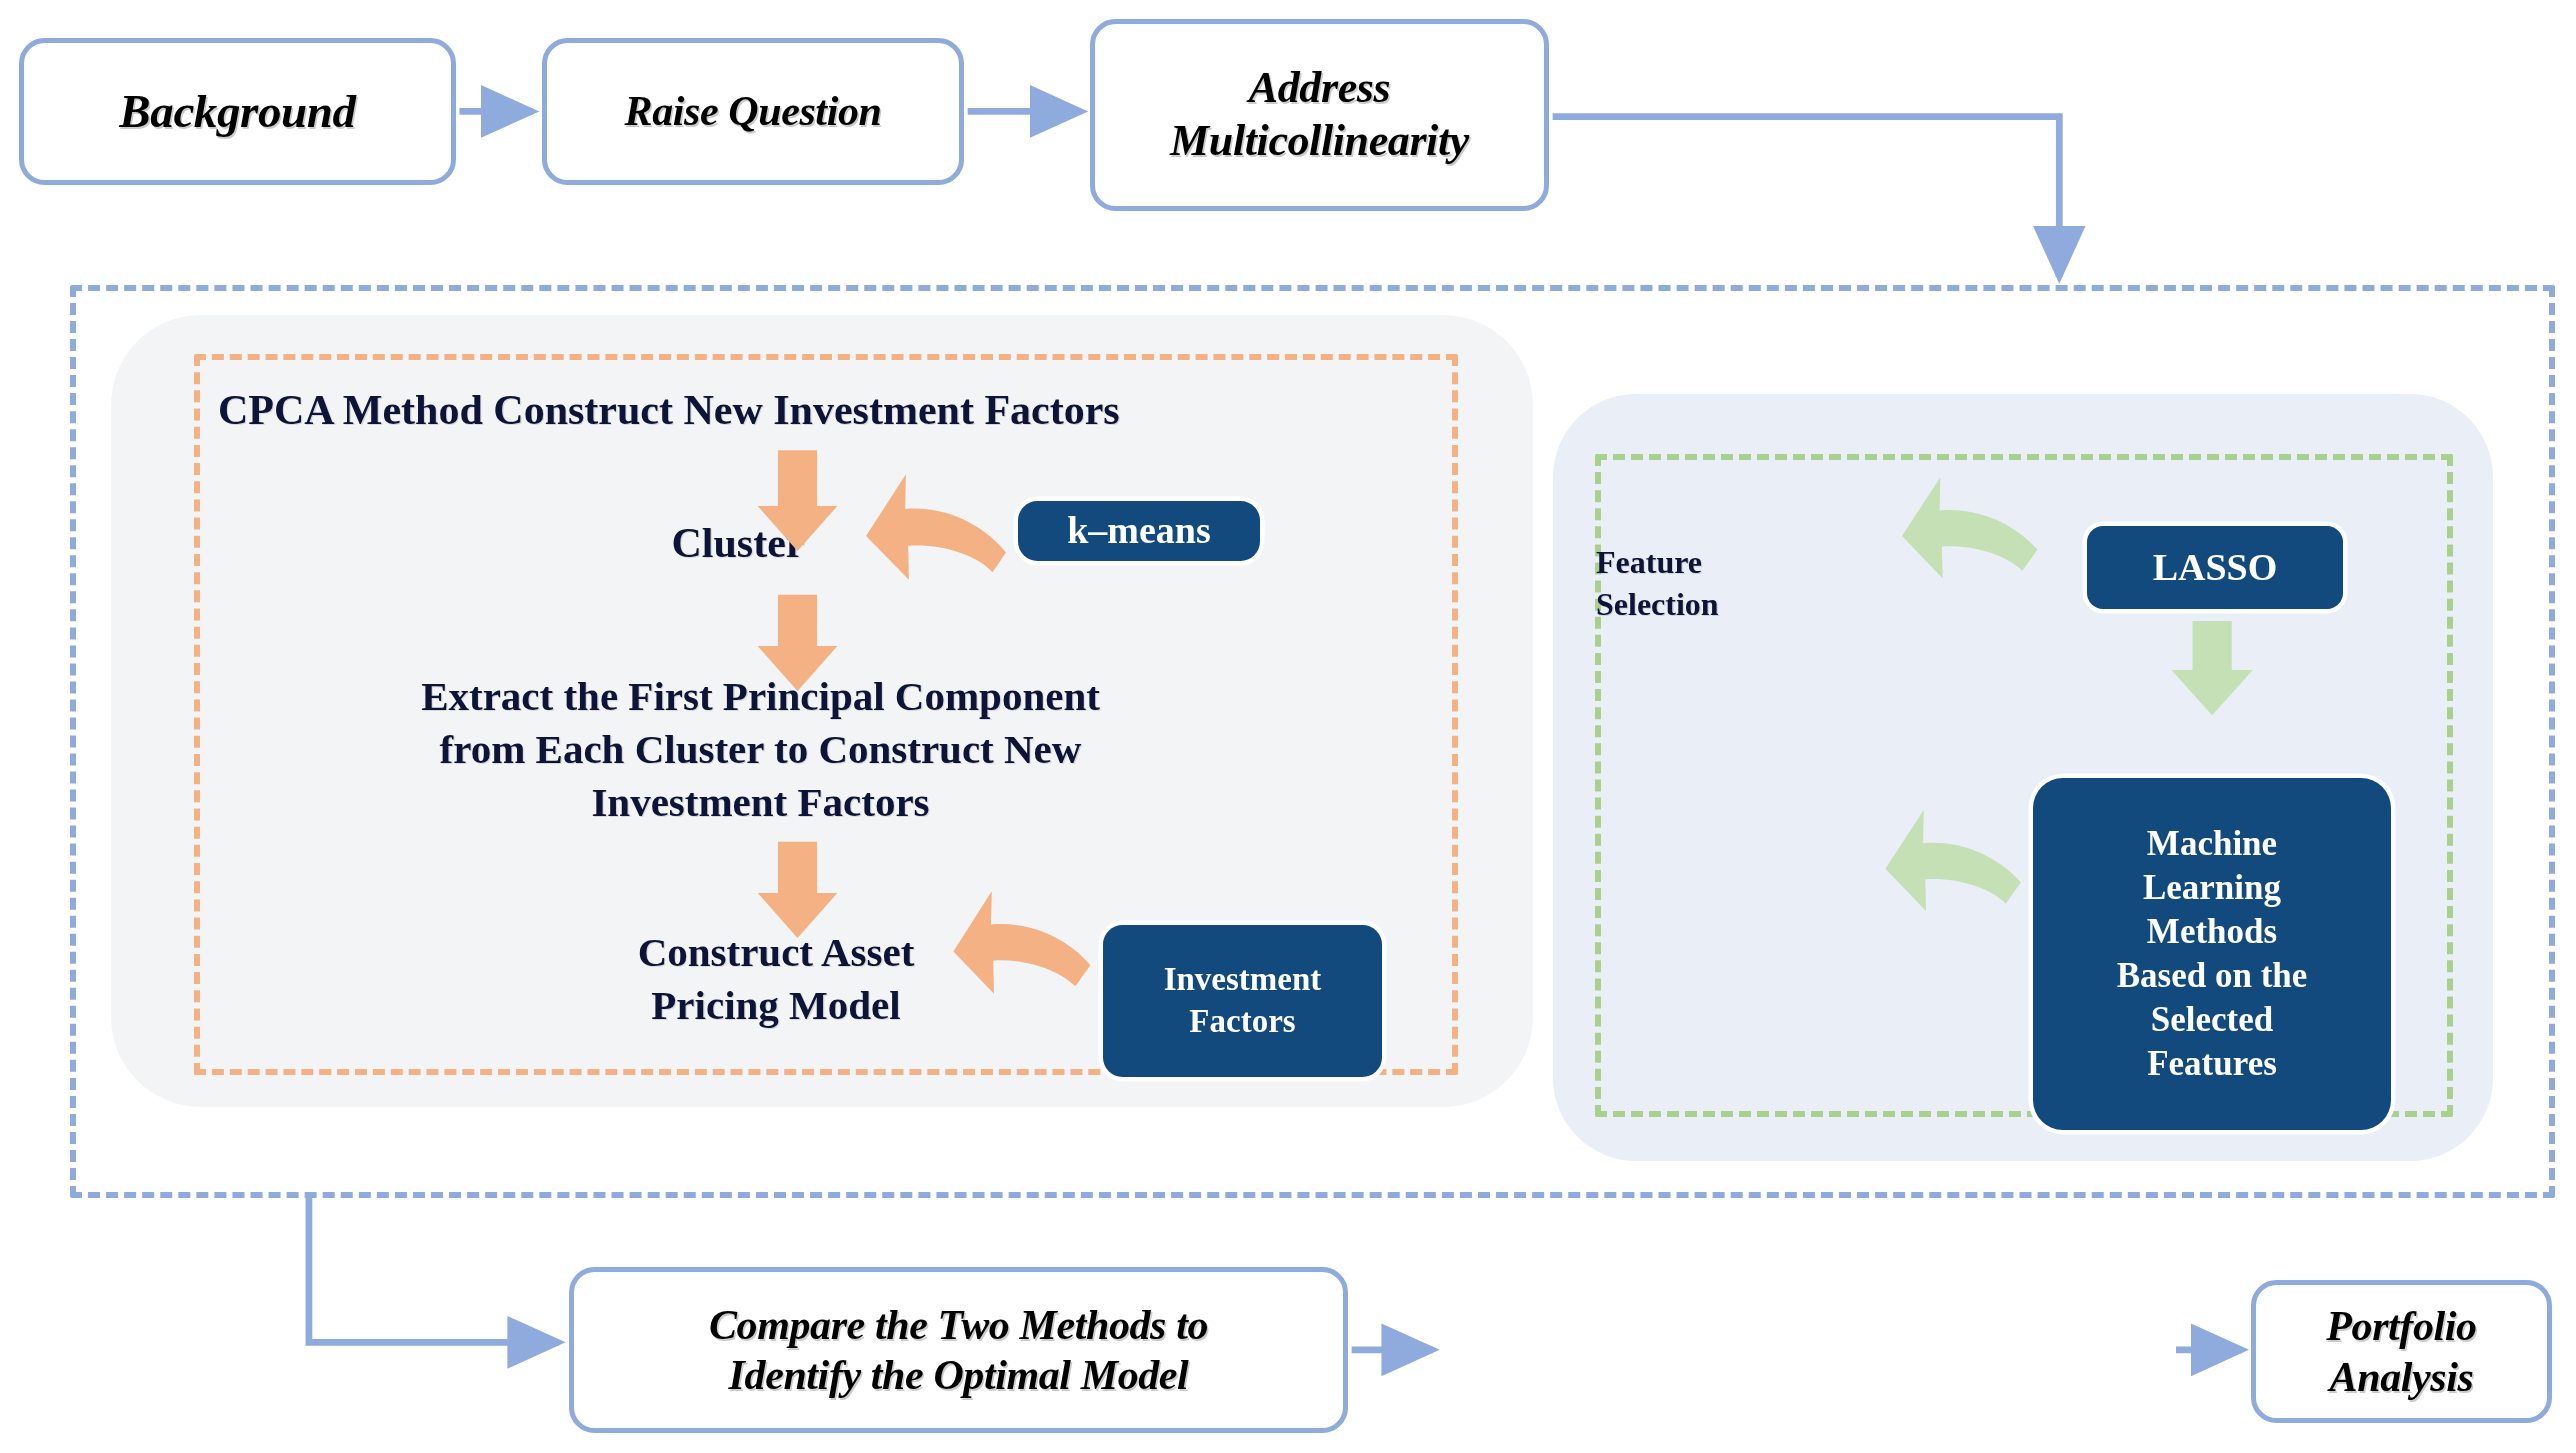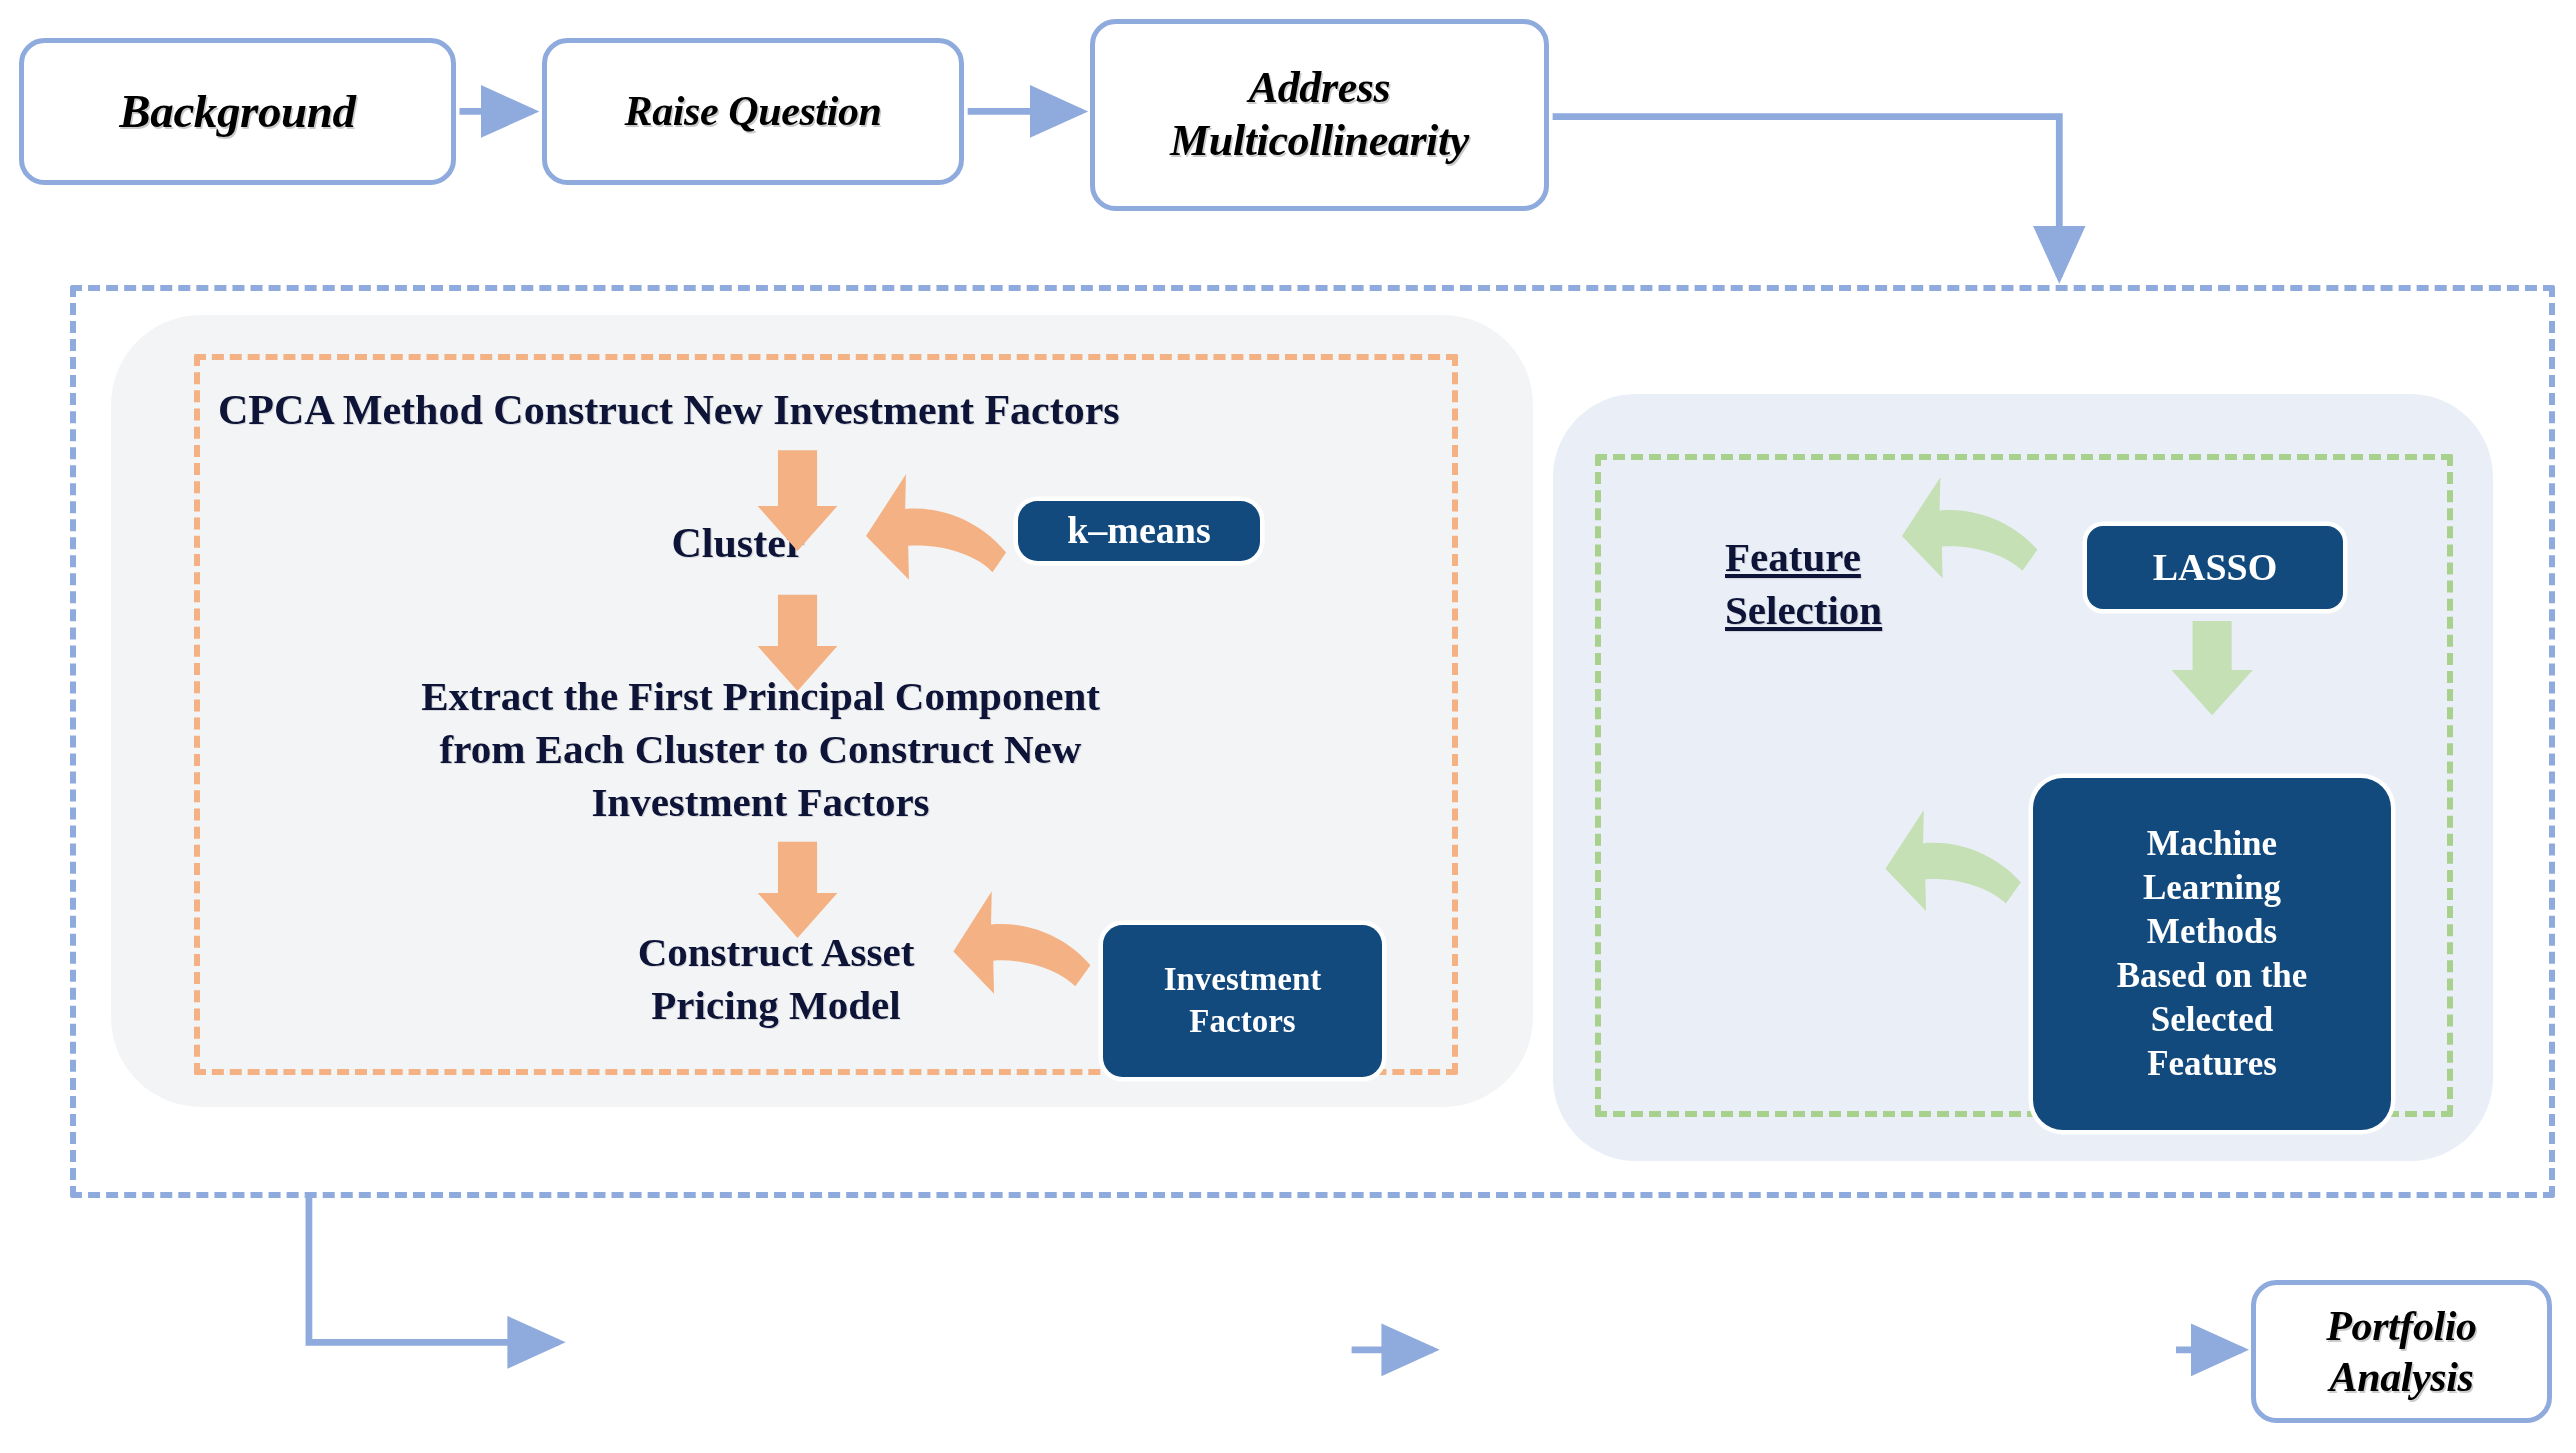--- a/index.html
+++ b/index.html
@@ -134,39 +134,43 @@
 
   <div class="chip" style="left:1103px;top:925px;width:279px;height:152px;font-size:33px;white-space:pre-line;">
     <span>Investment
 Factors</span>
   </div>
 
   <div class="panel-right" style="left:1553px;top:394px;width:940px;height:767px;"></div>
 
   <div class="dash-green" style="left:1595px;top:454px;width:858px;height:663px;"></div>
 
-  <div class="step" style="left:1725px;top:520px;width:271px;height:128px;font-size:41px;white-space:pre-line;text-align:left;justify-content:flex-start;text-decoration:underline;">
+  <div class="step" style="left:1596px;top:520px;width:271px;height:128px;font-size:32px;white-space:pre-line;text-align:left;justify-content:flex-start;">
     <span>Feature
 Selection</span>
   </div>
 
   <div class="chip" style="left:2087px;top:526px;width:256px;height:83px;font-size:38px;border-radius:16px;">
     <span>LASSO</span>
   </div>
 
 
   <div class="chip" style="left:2033px;top:734px;width:358px;height:352px;font-size:35px;white-space:pre-line;border-radius:30px;margin-top:44px;">
     <span>Machine
 Learning
 Methods
 Based on the
 Selected
 Features</span>
   </div>
 
+  <div class="flowbox" style="left:569px;top:1267px;width:779px;height:166px;font-size:42px;white-space:pre-line;">
+    <span>Compare the Two Methods to
+Identify the Optimal Model</span>
+  </div>
 
 
   <div class="flowbox" style="left:2251px;top:1280px;width:301px;height:143px;font-size:42px;white-space:pre-line;">
     <span>Portfolio
 Analysis</span>
   </div>
 
   <svg class="svg-layer" viewBox="0 0 3421 1930">
     <defs>
       <marker id="arrowBlue" markerWidth="9" markerHeight="9" refX="7.6" refY="4.5" orient="auto" markerUnits="strokeWidth">

